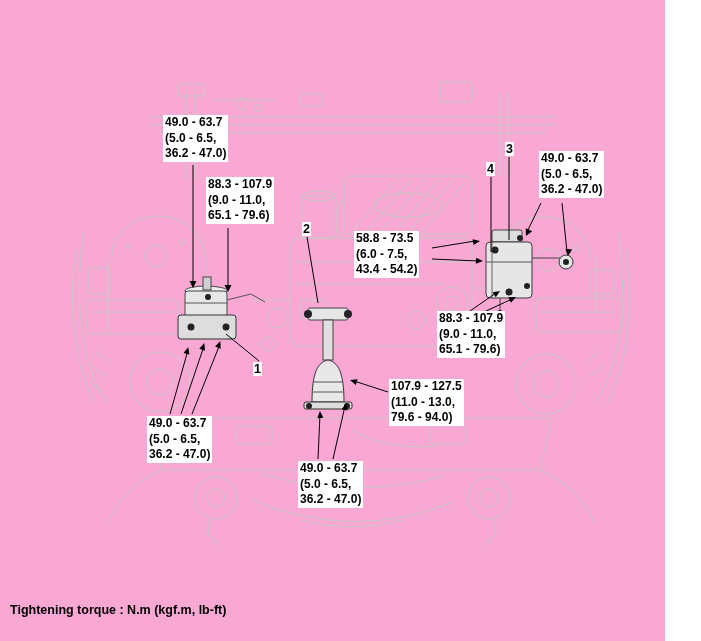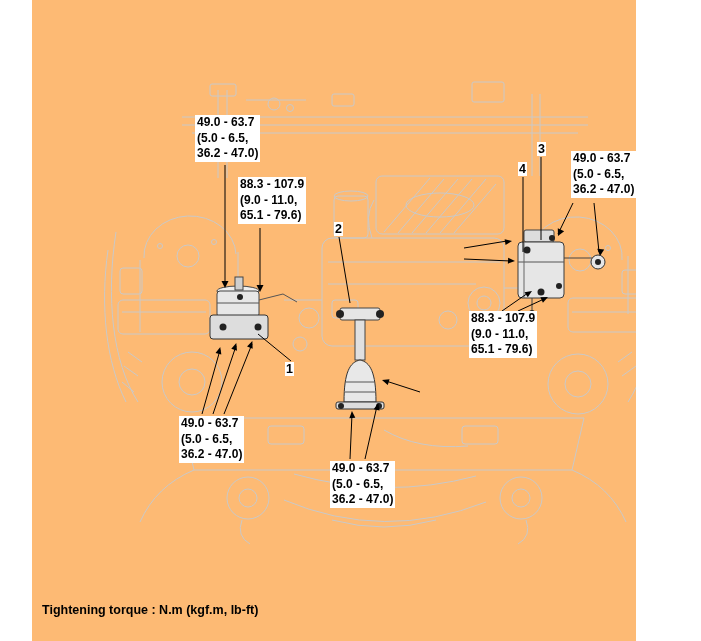--- a/index.html
+++ b/index.html
@@ -1,18 +1,18 @@
 <!DOCTYPE html>
 <html><head>
 <meta charset="utf-8">
 <style>
   * { margin:0; padding:0; box-sizing:border-box; }
   html,body { background:#fff; }
   body { font-family:"Liberation Sans", sans-serif; color:#000; }
-  .stage { position:relative; width:604px; height:641px; background:#fdba74; overflow:hidden;margin-left:32px; }
+  .stage { position:relative; width:665px; height:641px; background:#f9a8d4; overflow:hidden; }
   .art { position:absolute; left:0; top:0; }
   .torque {
     position:absolute; font-size:12px; font-weight:bold; line-height:15.5px;
     white-space:nowrap; background:#fff; padding:0 2px; z-index:3;
   }
   .pnum {
     position:absolute; font-size:12.5px; font-weight:bold; line-height:14px;
     background:#fff; padding:0 1px; z-index:3;
   }
   .footer-note { position:absolute; left:10px; top:603px; font-size:12.5px; font-weight:bold; z-index:3;text-align:right; }
@@ -201,27 +201,37 @@
     <div>(9.0 - 11.0,</div>
     <div>65.1 - 79.6)</div>
   </div>
 
   <div class="torque" style="left:539px; top:151px;">
     <div>49.0 - 63.7</div>
     <div>(5.0 - 6.5,</div>
     <div>36.2 - 47.0)</div>
   </div>
 
+  <div class="torque" style="left:354px; top:231px;">
+    <div>58.8 - 73.5</div>
+    <div>(6.0 - 7.5,</div>
+    <div>43.4 - 54.2)</div>
+  </div>
 
   <div class="torque" style="left:437px; top:311px;">
     <div>88.3 - 107.9</div>
     <div>(9.0 - 11.0,</div>
     <div>65.1 - 79.6)</div>
   </div>
 
+  <div class="torque" style="left:389px; top:379px;">
+    <div>107.9 - 127.5</div>
+    <div>(11.0 - 13.0,</div>
+    <div>79.6 - 94.0)</div>
+  </div>
 
   <div class="torque" style="left:147px; top:416px;">
     <div>49.0 - 63.7</div>
     <div>(5.0 - 6.5,</div>
     <div>36.2 - 47.0)</div>
   </div>
 
   <div class="torque" style="left:298px; top:461px;">
     <div>49.0 - 63.7</div>
     <div>(5.0 - 6.5,</div>

